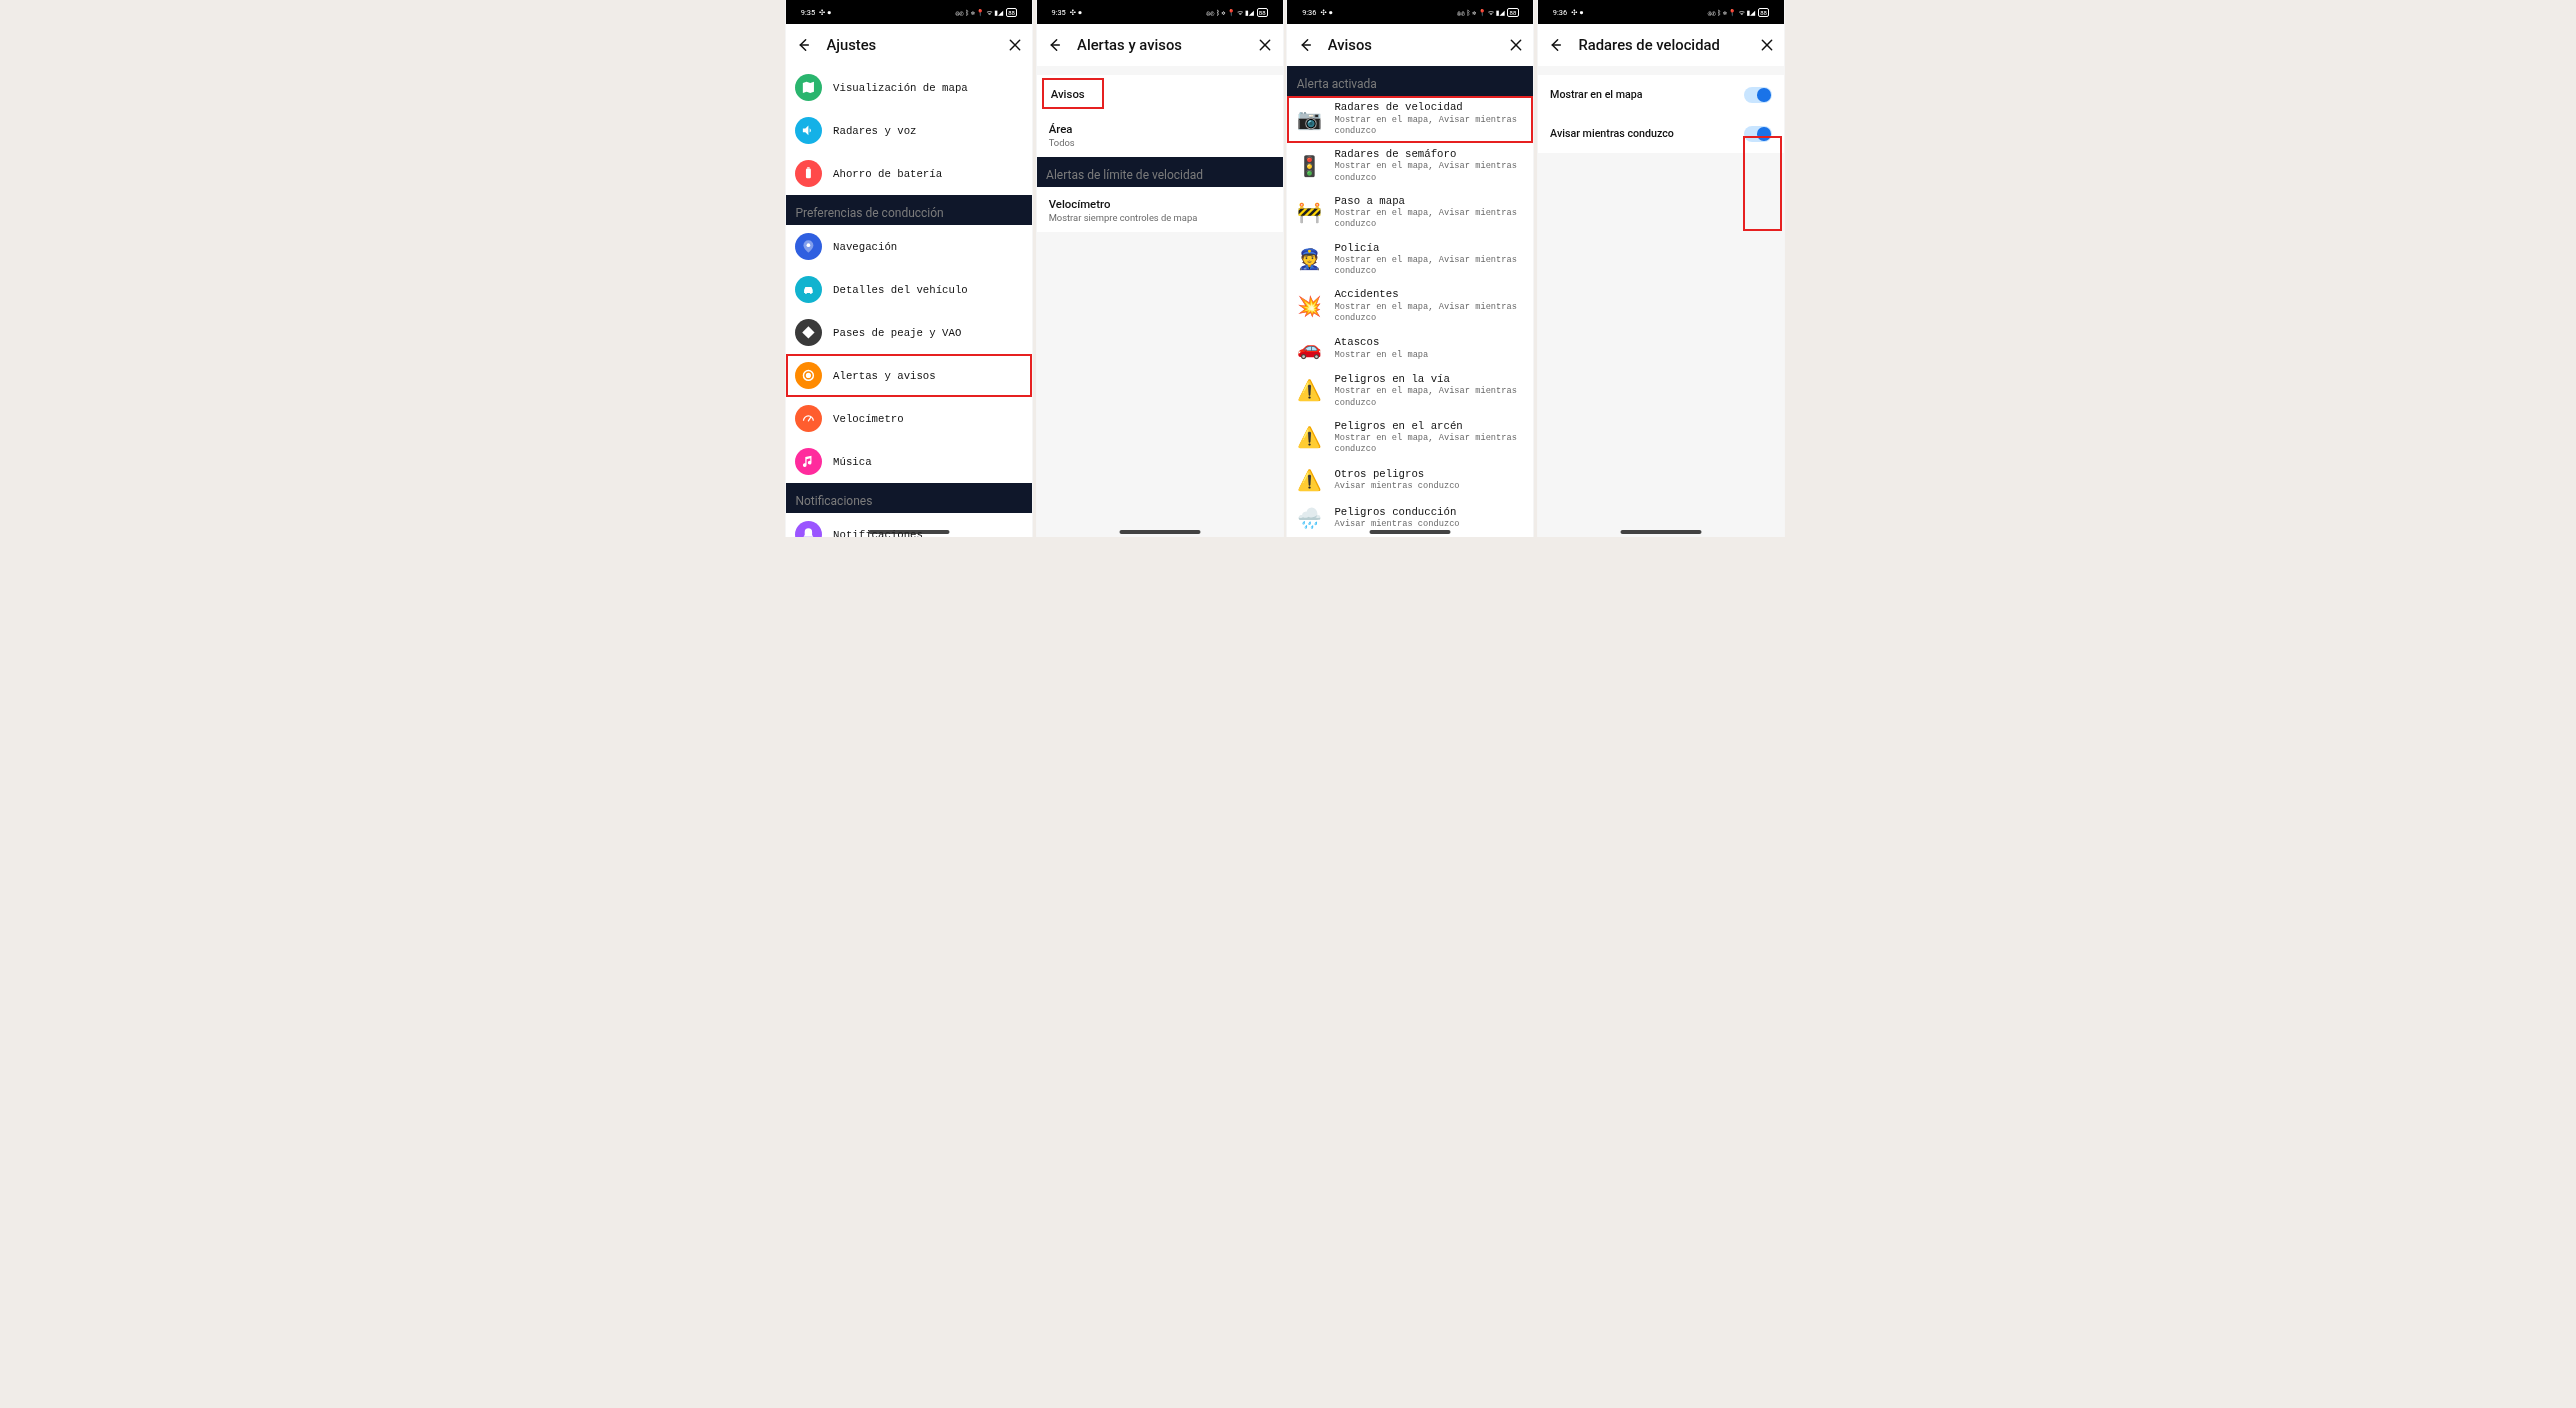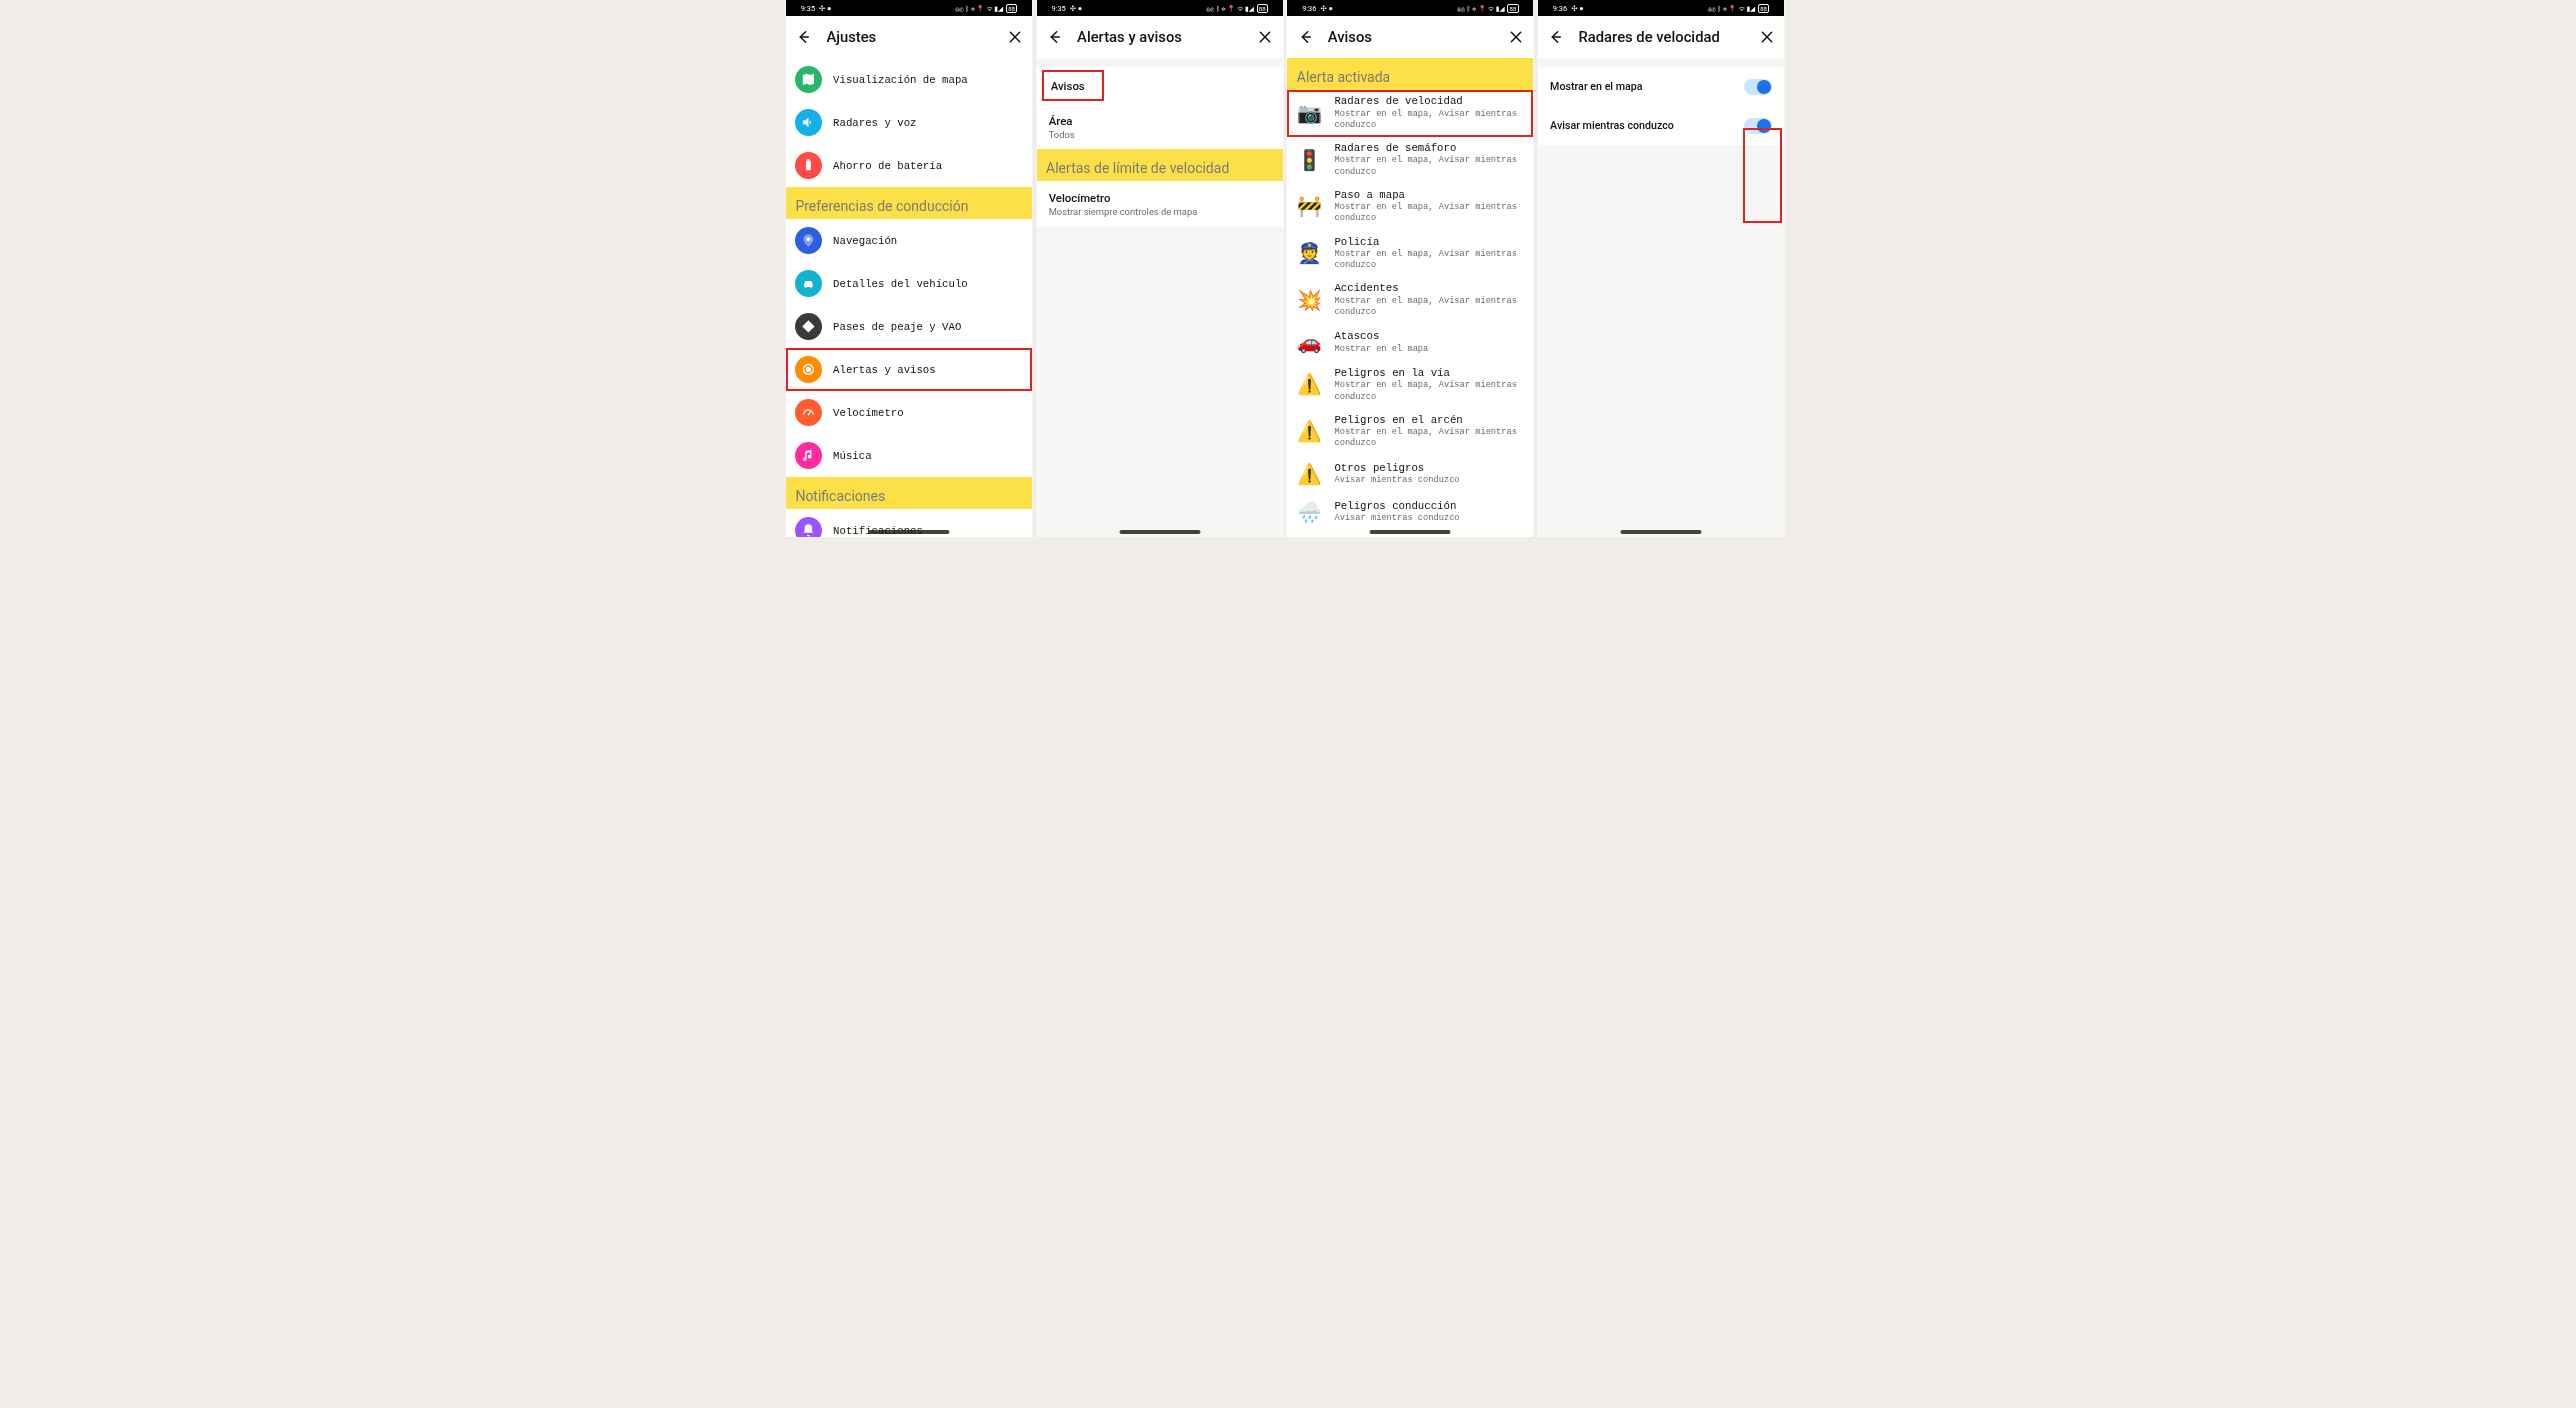--- a/index.html
+++ b/index.html
@@ -1,28 +1,28 @@
 <!DOCTYPE html>
 <html style="font-size:10.7px"><head>
 <meta charset="utf-8">
 <style>
   * { box-sizing: border-box; margin: 0; padding: 0; }
   body { font-family: -apple-system, Roboto, "Segoe UI", sans-serif; background: #f0ece8; display: flex; justify-content: center; align-items: flex-start; padding: 0; }
   .stage { width: 1006px; height: 537px; display: flex; gap: 2.7px; }
   .phone { width: 248px; height: 537px; background: #fff; display: flex; flex-direction: column; position: relative; flex-shrink: 0; border-left: 0.7px solid rgba(0,0,0,0.04); border-right: 0.7px solid rgba(0,0,0,0.04); overflow: hidden; }
-  .phone .statusbar { height: 16px; background: #000; color: #fff; font-size: 7.4px; display: flex; align-items: center; justify-content: space-between; padding: 0 14.8px; font-weight: 400; }
+  .phone .statusbar { height: 24px; background: #000; color: #fff; font-size: 7.4px; display: flex; align-items: center; justify-content: space-between; padding: 0 14.8px; font-weight: 400; }
   .statusbar .sb-left { display: flex; gap: 4px; align-items: center; }
   .statusbar .sb-right { display: flex; gap: 2.7px; align-items: center; font-size: 6.7px; }
   .sb-batt { border: 0.7px solid #fff; border-radius: 2px; padding: 0 1.3px; font-size: 6px; }
   .header { height: 42px; display: flex; align-items: center; padding: 0 9.4px; gap: 15px; }
   .header .back { width: 16px; height: 16px; display: flex; align-items: center; justify-content: center; cursor: pointer; }
   .header .title { font-size: 14.8px; font-weight: 500; color: #111; flex: 1; }
   .header .close { width: 16px; height: 16px; display: flex; align-items: center; justify-content: center; cursor: pointer; }
   .scroll { flex: 1; overflow-y: auto; background: #f6f6f6; }
-  .section-label { font-size: 14px; color: #7b7b7b; padding: 10.7px 9.4px 5.4px; background: #fde047; }
+  .section-label { font-size: 12px; color: #7b7b7b; padding: 10.7px 9.4px 5.4px; background: #0f172a; }
   .row { display: flex; align-items: center; padding: 8px 9.4px; gap: 10.7px; background: #fff; min-height: 40px; }
   .row.clickable { cursor: pointer; font-family: Liberation Mono, monospace; }
   .row .ic { width: 27px; height: 27px; border-radius: 50%; display: flex; align-items: center; justify-content: center; color: #fff; flex-shrink: 0; }
   .row .txt { flex: 1; display: flex; flex-direction: column; gap: 1.3px; }
   .row .txt .lbl { font-size: 10.7px; color: #111; font-weight: 500; }
   .row .txt .sub { font-size: 8.7px; color: #6a6a6a; line-height: 1.3; }
   .plainrow { padding: 9.4px 12px; background: #fff; }
   .plainrow .lbl { font-size: 11.4px; color: #111; font-weight: 500; }
   .plainrow .sub { font-size: 9.4px; color: #6a6a6a; margin-top: 1.3px; }
   .ic.green { background: #2ab56e; }

